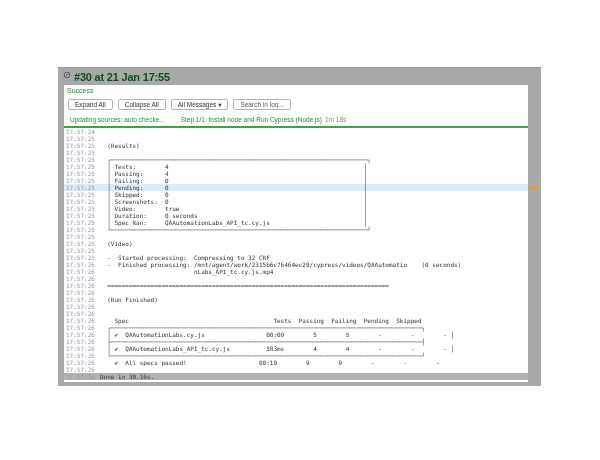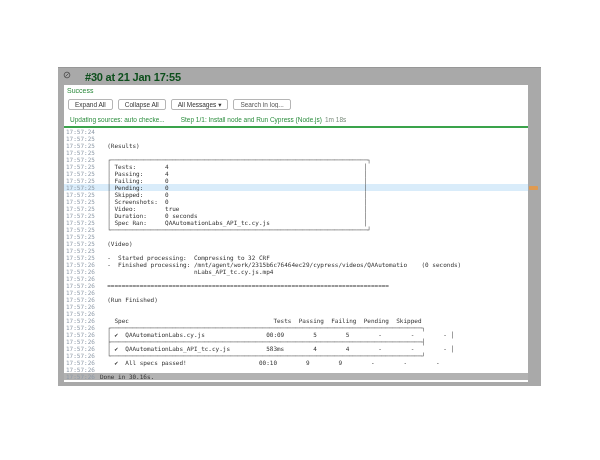--- a/index.html
+++ b/index.html
@@ -5,21 +5,21 @@
   * { margin: 0; padding: 0; box-sizing: border-box; }
   html,body { background:#fff; }
   body { font-family: "Liberation Sans", sans-serif; }
   .viewport { position: relative; width: 600px; height: 460px; background: #ffffff; overflow: hidden; }
 
   .gray-area {
     position: absolute; left: 58px; top: 67px; width: 483px; height: 319px;
     background: #a9a9a9; border-top: 1px solid #979797;
   }
 
-  .build-header { display: flex; align-items: flex-start; gap: 14px; padding: 3px 0 2px 5px; height: 17px; }
+  .build-header { display: flex; align-items: flex-start; gap: 3px; padding: 3px 0 2px 5px; height: 17px; }
   .permalink-icon { width: 8px; height: 8px; flex: 0 0 auto; }
   .build-title { font-size: 11px; font-weight: bold; color: #0d4f1c; letter-spacing: -0.2px; }
 
   .white-panel {
     position: absolute; left: 6px; top: 17px; width: 464px; height: 297px;
     background: #ffffff; overflow: hidden;
   }
 
   .status-line { font-size: 7px; color: #2c8a3d; padding: 2px 0 1px 3px; height: 11px; }
 

